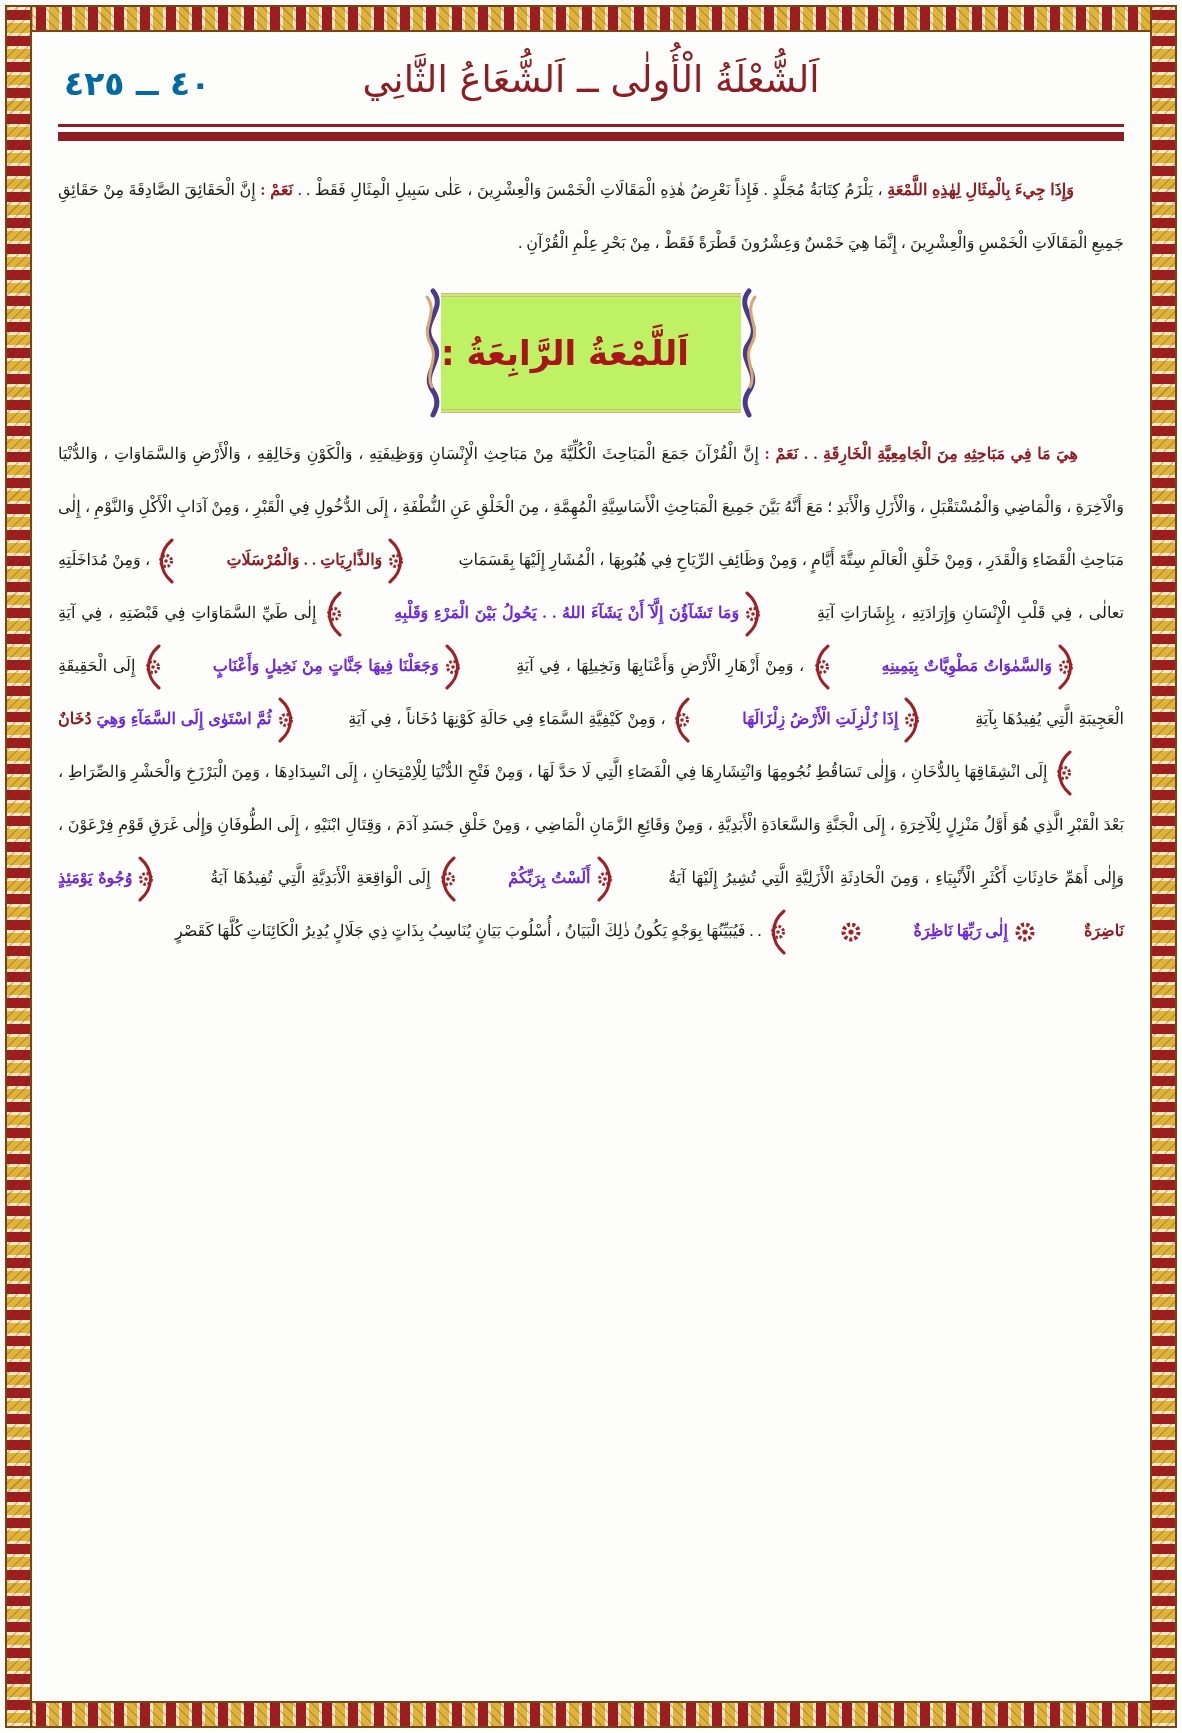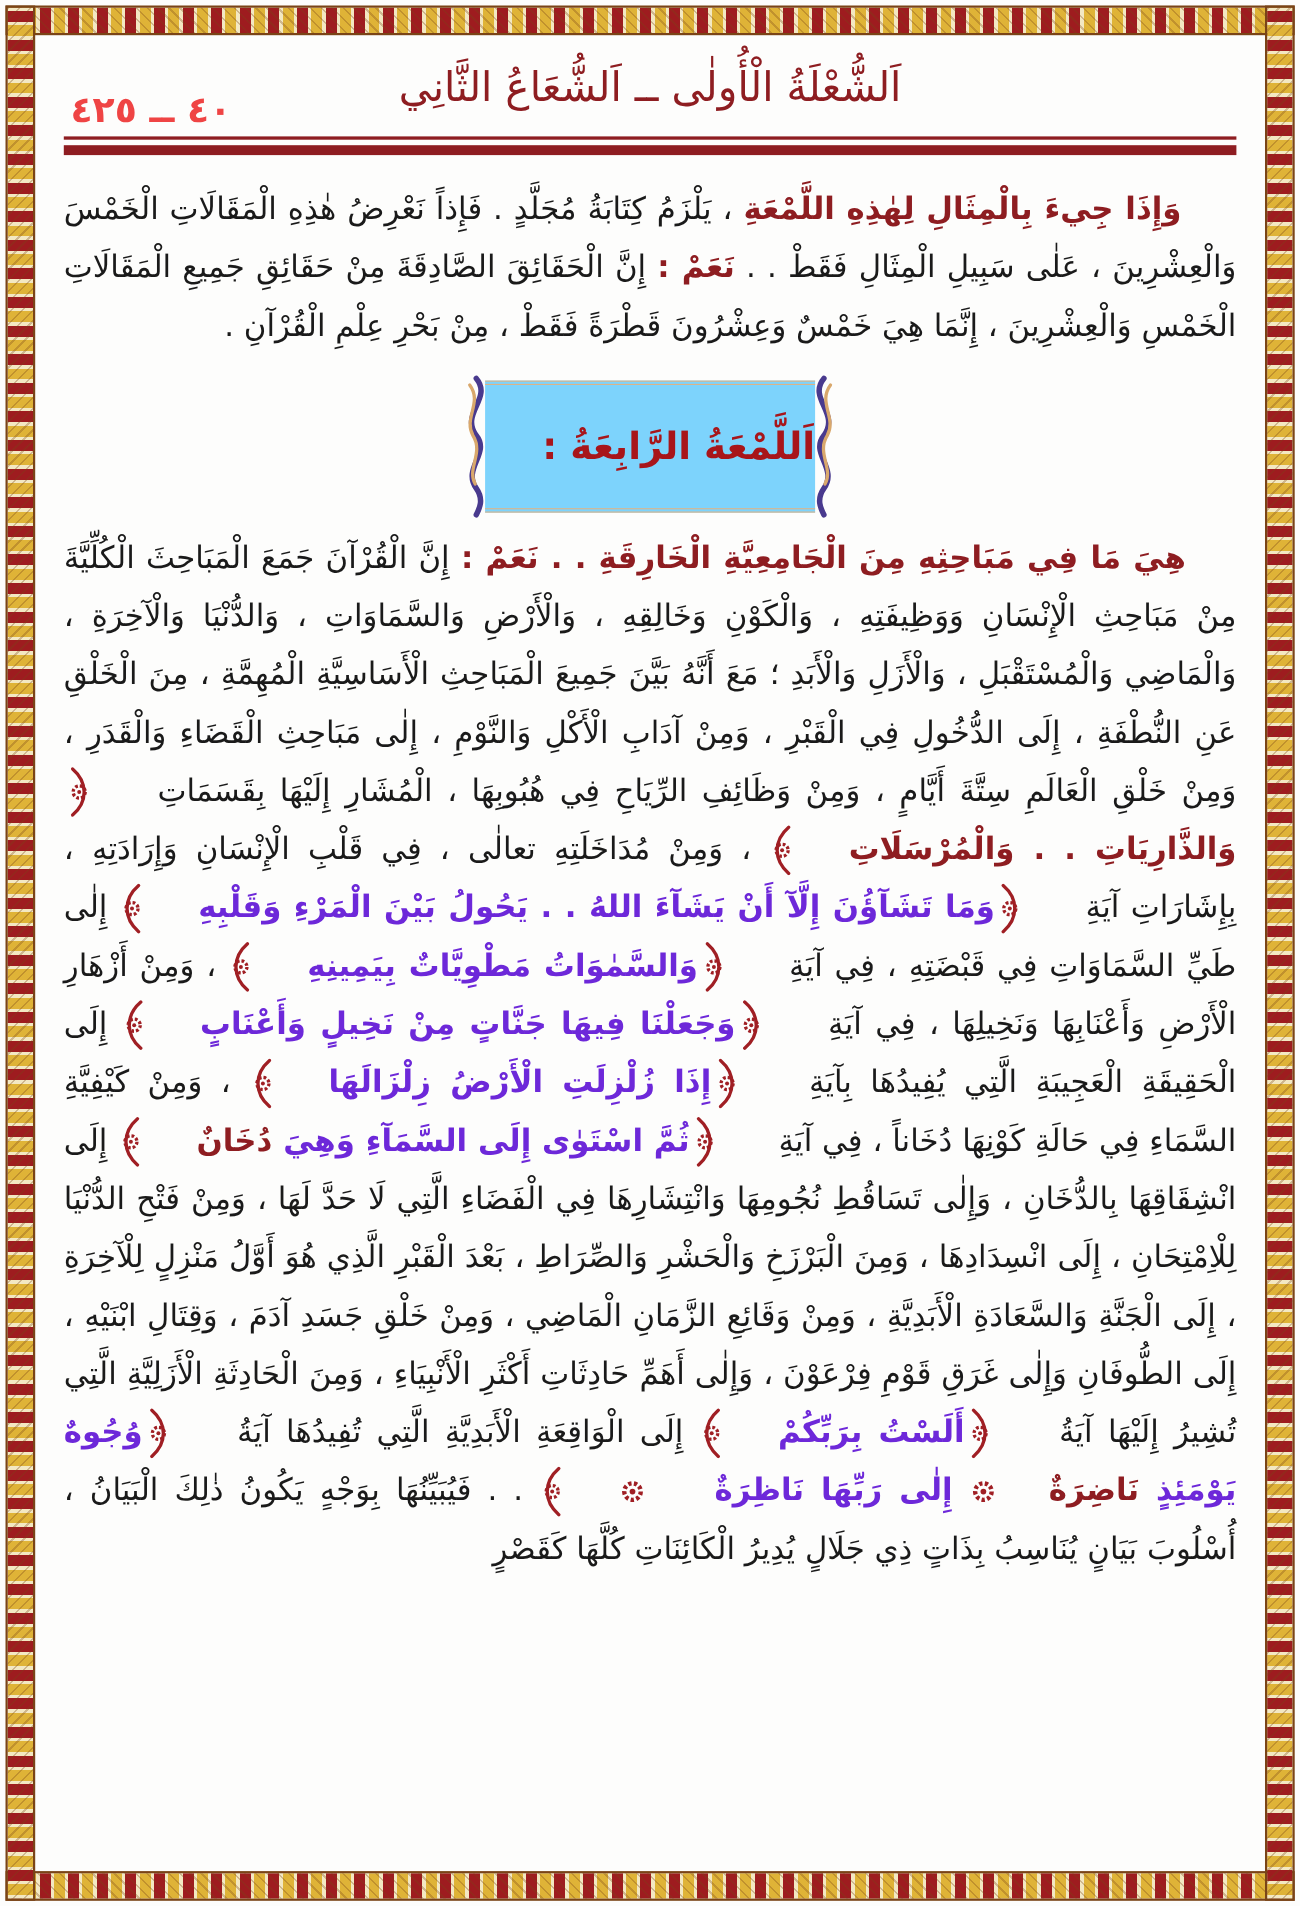--- a/index.html
+++ b/index.html
@@ -37,51 +37,51 @@
     position:absolute;top:40px;left:58px;right:58px;bottom:40px;
     color:#1a1a1a;
   }
   .header{position:relative;height:72px;}
   .title{
     text-align:center;font-size:37px;font-weight:normal;color:#8e1d21;
     padding-top:18px;letter-spacing:1px;
   }
   .pagenum{
     position:absolute;left:6px;top:24px;
-    font-size:33px;font-weight:bold;color:#ef4444;margin-top:16px;
+    font-size:33px;font-weight:bold;color:#0369a1;
   }
   .rule-thin{height:0;border-top:3px solid #8e1d21;margin-top:12px;}
   .rule-bar{height:9px;background:#8e1d21;margin-top:5px;}
 
   p.body{
     margin:0;
-    font-size:28px;line-height:53px;
-    text-align:justify;text-align-last:right;
+    font-size:16px;line-height:53px;
+    text-align:justify;text-align-last:right;font-family:Liberation Serif, serif;
   }
   p.p1{margin-top:22px;text-indent:50px;}
   p.p2{margin-top:0;text-indent:50px;}
   p.p3{margin-top:6px;text-indent:46px;}
 
   .seg-k{color:#1a1a1a;}
   .seg-r{color:#8e1d21;font-weight:bold;}
   .seg-b{color:#6d28d9;font-weight:bold;}
 
   .orn{display:inline-block;vertical-align:middle;line-height:0;margin:0 2px;}
 
   
   .hwrap{
     margin:20px auto 10px;
     display:flex;justify-content:center;align-items:center;
     height:128px;
   }
   .hbox{
-    display:flex;align-items:center;justify-content:flex-start;
+    display:flex;align-items:center;justify-content:flex-end;
     min-width:300px;height:112px;
     border-top:4px double #dcb387;border-bottom:4px double #dcb387;
-    background:#7dd3fc;
+    background:#bef264;
   }
   .hlabel{font-size:34px;font-weight:bold;color:#a8151a;}
   .hornament{display:inline-block;line-height:0;margin:0 -10px;z-index:2;}
   .hornament.flip{transform:scaleX(-1);}
 </style>
 </head>
 <body>
 
 <div class="page">
 

